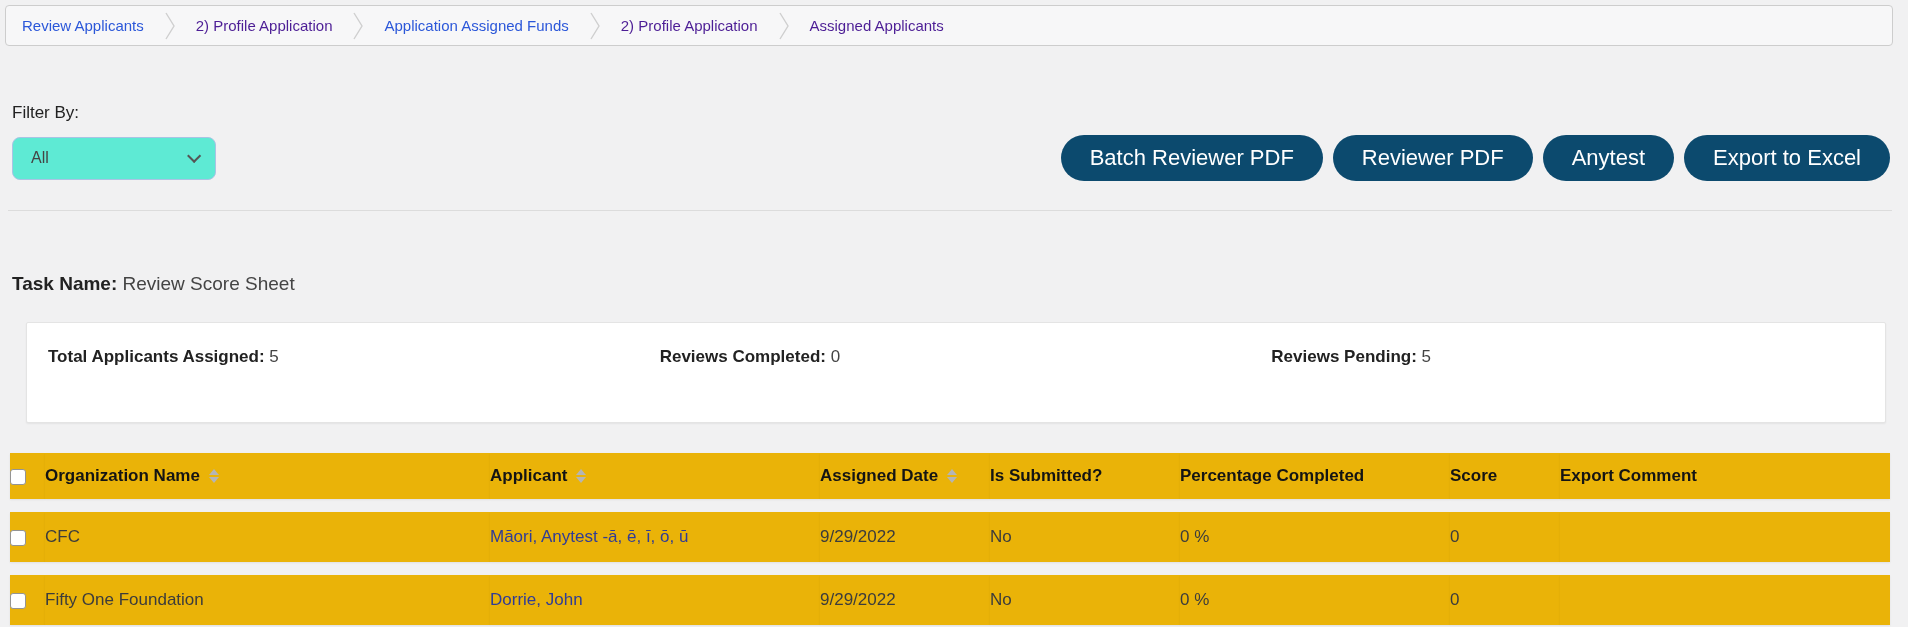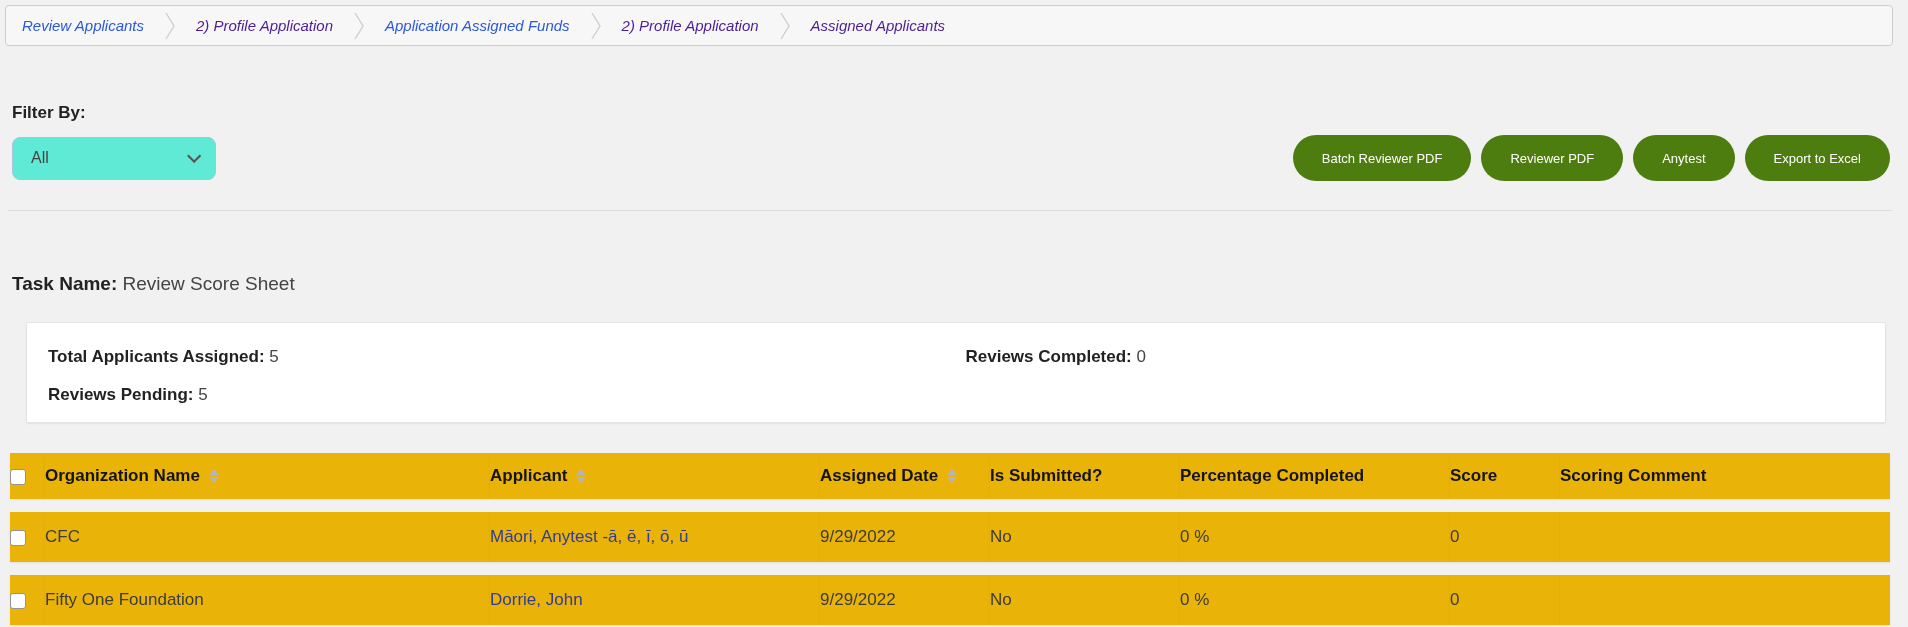--- a/index.html
+++ b/index.html
@@ -16,31 +16,30 @@
   .breadcrumb-bar {
     margin: 5px 15px 0 5px;
     height: 41px;
     background: #f7f7f8;
     border: 1px solid #cdcdcd;
     border-radius: 4px;
     display: flex;
     align-items: center;
     padding: 0 16px;
     font-size: 15px;
-    font-style: italic;
   }
   .crumb { color: #4c1d95; white-space: nowrap; }
   .crumb.link { color: #2b57d9; cursor: pointer; }
   .crumb-sep { margin: 0 21px; display: flex; align-items: center; }
 
   
   .filter-label {
     margin: 57px 0 0 12px;
     font-size: 17px;
-    font-weight: bold;
+    font-weight: normal;
     color: #222;
     line-height: 20px;
   }
   .controls-row {
     margin: 12px 18px 0 12px;
     display: flex;
     justify-content: space-between;
     align-items: center;
   }
   .select-box {
@@ -60,24 +59,24 @@
     width: 10px; height: 10px;
     border-right: 2px solid #555;
     border-bottom: 2px solid #555;
     transform: rotate(45deg) translateY(-3px);
   }
   .btn-group { display: flex; gap: 10px; }
   .pill-btn {
     height: 46px;
     border: none;
     border-radius: 23px;
-    background: #4d7c0f;
+    background: #0c4a6e;
     color: #fff;
     font-family: "Liberation Sans", sans-serif;
-    font-size: 13px;
+    font-size: 22px;
     padding: 0 29px;
     cursor: pointer;
     white-space: nowrap;
   }
 
   .divider {
     height: 1px;
     background: #dcdcdc;
     border: none;
     margin: 29px 16px 0 8px;
@@ -95,21 +94,21 @@
   
   .summary-card {
     margin: 28px 22px 0 26px;
     height: 101px;
     background: #fff;
     border: 1px solid #e4e4e4;
     border-radius: 2px;
     box-shadow: 0 1px 2px rgba(0,0,0,0.06);
     padding: 24px 2px 0 21px;
     display: grid;
-    grid-template-columns: repeat(2, 1fr);
+    grid-template-columns: repeat(3, 1fr);
     align-items: start;
     font-size: 17px;
   }
   .stat-label { font-weight: bold; color: #222; }
   .stat-value { color: #444; }
 
   
   table.grid {
     margin: 17px 18px 0 10px;
     width: 1880px;
@@ -258,21 +257,21 @@
           <span>Assigned Date</span>
           <span class="sort">
               <i class="up"></i>
               <i class="down"></i>
             </span>
         </span>
       </th>
       <th class="c">Is Submitted?</th>
       <th class="c">Percentage Completed</th>
       <th class="c">Score</th>
-      <th>Scoring Comment</th>
+      <th>Export Comment</th>
     </tr>
   </thead>
   <tbody>
     <tr>
       <td class="pad-cb"><span class="checkbox"></span></td>
       <td>CFC</td>
       <td class="pad-sm"><a class="applicant-link">Māori, Anytest -ā, ē, ī, ō, ū</a></td>
       <td class="c">9/29/2022</td>
       <td class="c">No</td>
       <td class="c">0 %</td>

